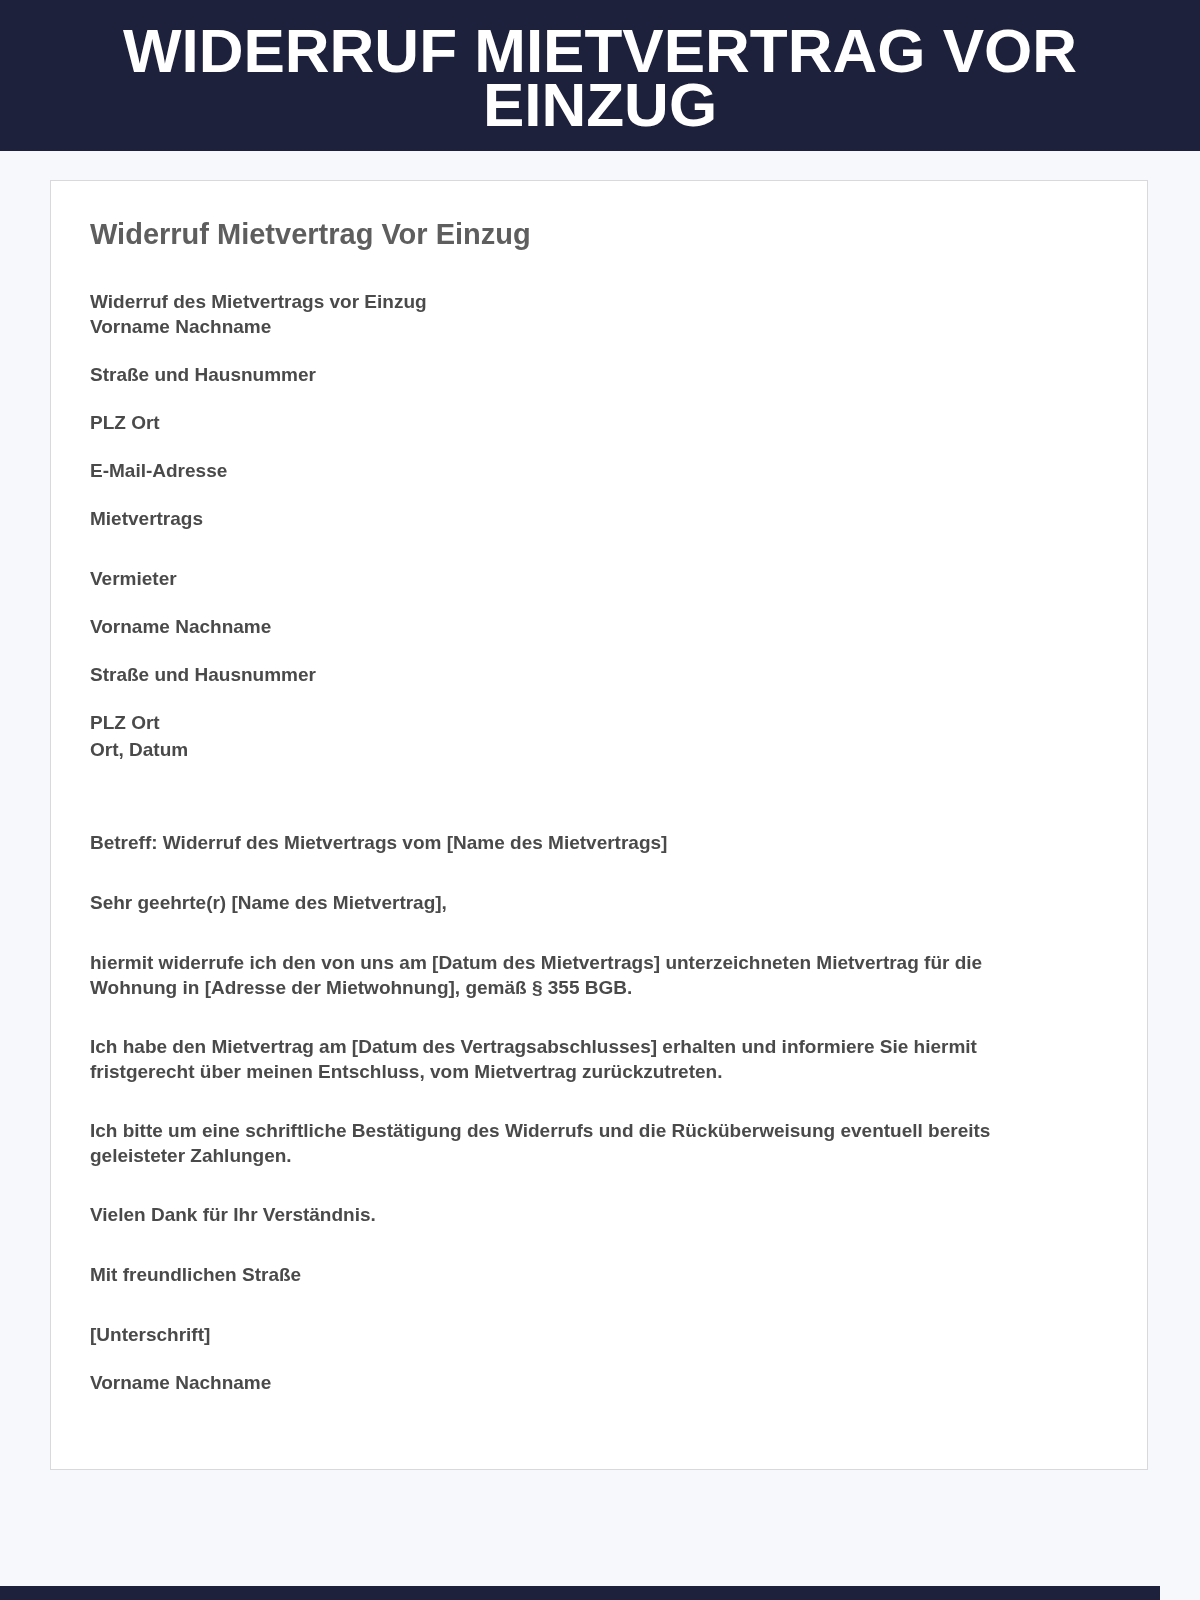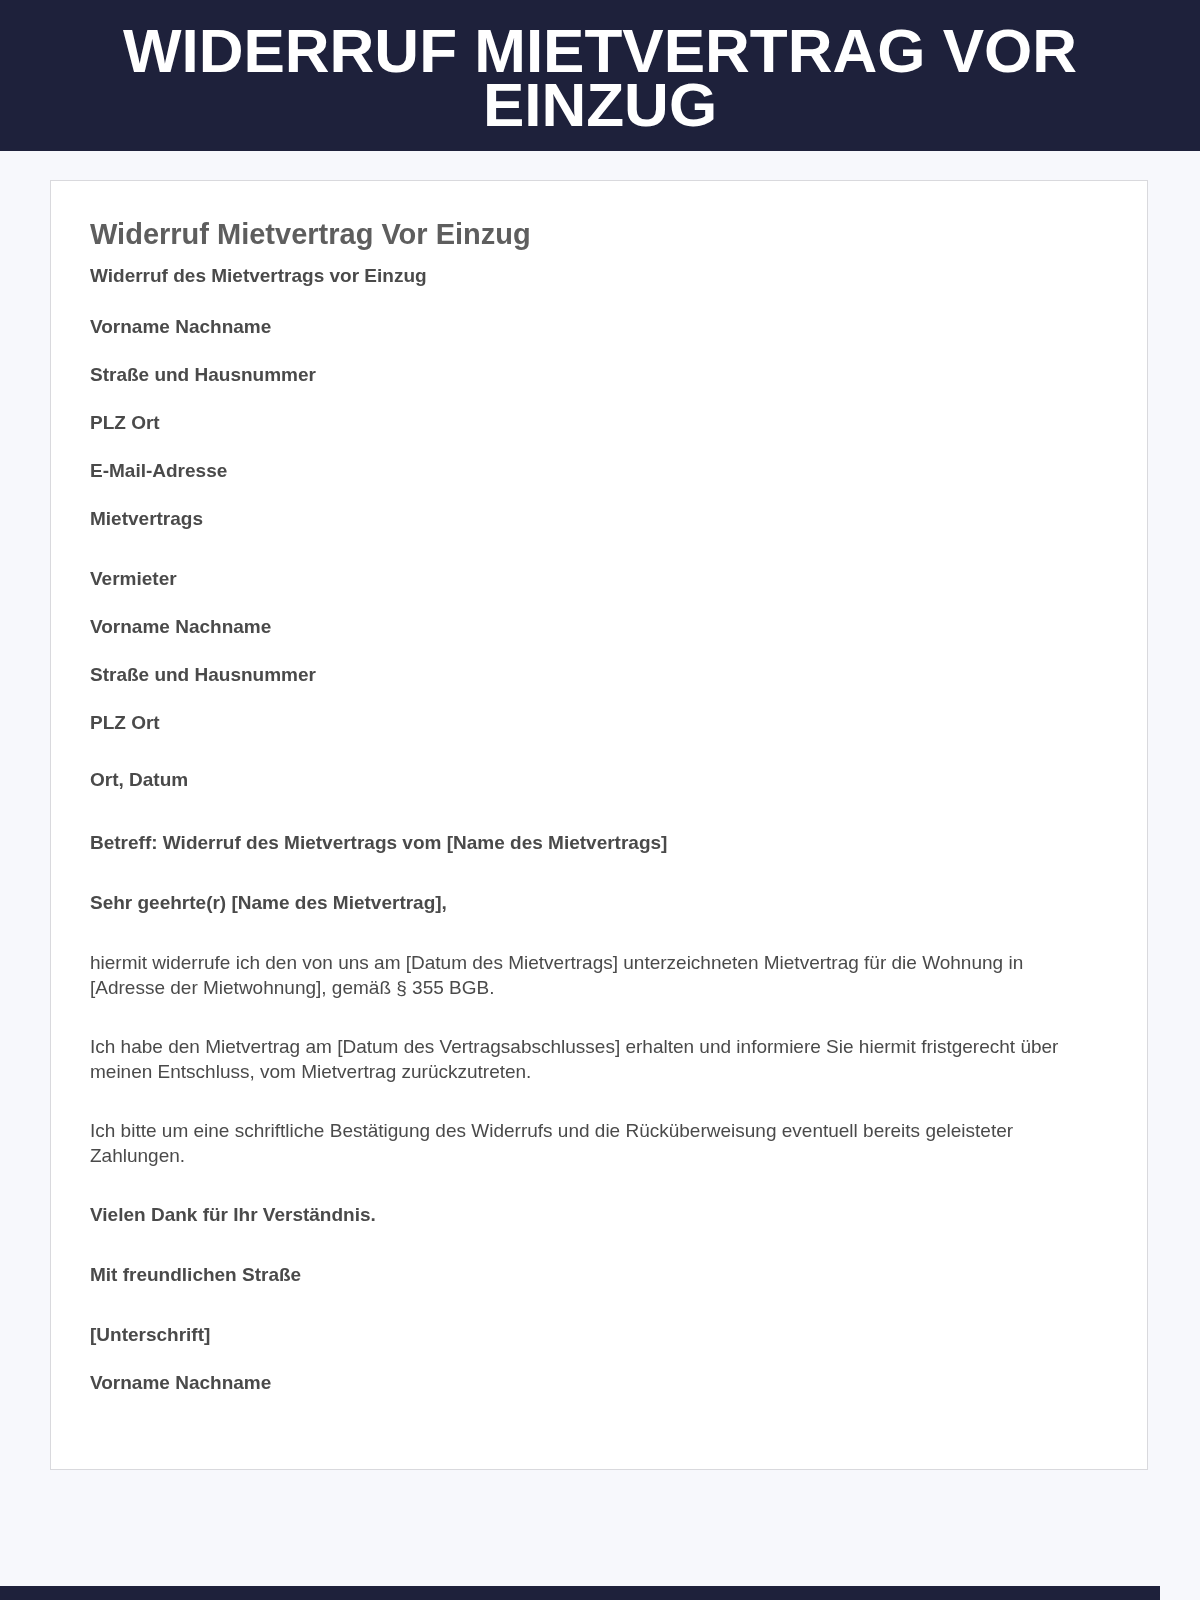--- a/index.html
+++ b/index.html
@@ -64,21 +64,21 @@
       color: #4a4a4a;
       line-height: 25px;
       white-space: nowrap;
     }
     .para {
       position: absolute;
       left: 0;
       width: 980px;
       margin: 0;
       font-size: 19px;
-      font-weight: normal;
+      font-weight: bold;
       color: #4a4a4a;
       line-height: 25px;
     }
     .site-footer {
       position: absolute;
       left: 0;
       top: 1578px;
       width: 1160px;
       height: 70px;
       background: #1e213b;
@@ -97,34 +97,34 @@
 <body>
 
 <header class="site-header">
   <h1>WIDERRUF MIETVERTRAG VOR EINZUG</h1>
 </header>
 
 <main class="card">
   <div class="card-inner">
     <h2 class="doc-title">Widerruf Mietvertrag Vor Einzug</h2>
 
-    <p class="line" style="top:82px">Widerruf des Mietvertrags vor Einzug</p>
+    <p class="line" style="top:108px">Widerruf des Mietvertrags vor Einzug</p>
 
     <p class="line" style="top:133px">Vorname Nachname</p>
     <p class="line" style="top:181px">Straße und Hausnummer</p>
     <p class="line" style="top:229px">PLZ Ort</p>
     <p class="line" style="top:277px">E-Mail-Adresse</p>
     <p class="line" style="top:325px">Mietvertrags</p>
 
     <p class="line" style="top:385px">Vermieter</p>
     <p class="line" style="top:433px">Vorname Nachname</p>
     <p class="line" style="top:481px">Straße und Hausnummer</p>
     <p class="line" style="top:529px">PLZ Ort</p>
 
-    <p class="line" style="top:586px">Ort, Datum</p>
+    <p class="line" style="top:556px">Ort, Datum</p>
 
     <p class="line" style="top:649px">Betreff: Widerruf des Mietvertrags vom [Name des Mietvertrags]</p>
 
     <p class="line" style="top:709px">Sehr geehrte(r) [Name des Mietvertrag],</p>
 
     <p class="para" style="top:769px">hiermit widerrufe ich den von uns am [Datum des Mietvertrags] unterzeichneten Mietvertrag für die Wohnung in [Adresse der Mietwohnung], gemäß § 355 BGB.</p>
     <p class="para" style="top:853px">Ich habe den Mietvertrag am [Datum des Vertragsabschlusses] erhalten und informiere Sie hiermit fristgerecht über meinen Entschluss, vom Mietvertrag zurückzutreten.</p>
     <p class="para" style="top:937px">Ich bitte um eine schriftliche Bestätigung des Widerrufs und die Rücküberweisung eventuell bereits geleisteter Zahlungen.</p>
     <p class="line" style="top:1021px">Vielen Dank für Ihr Verständnis.</p>
 

